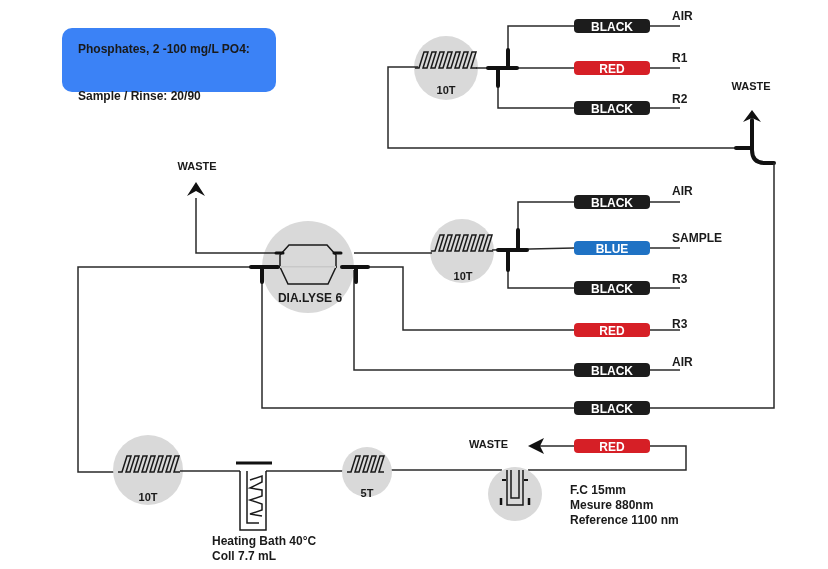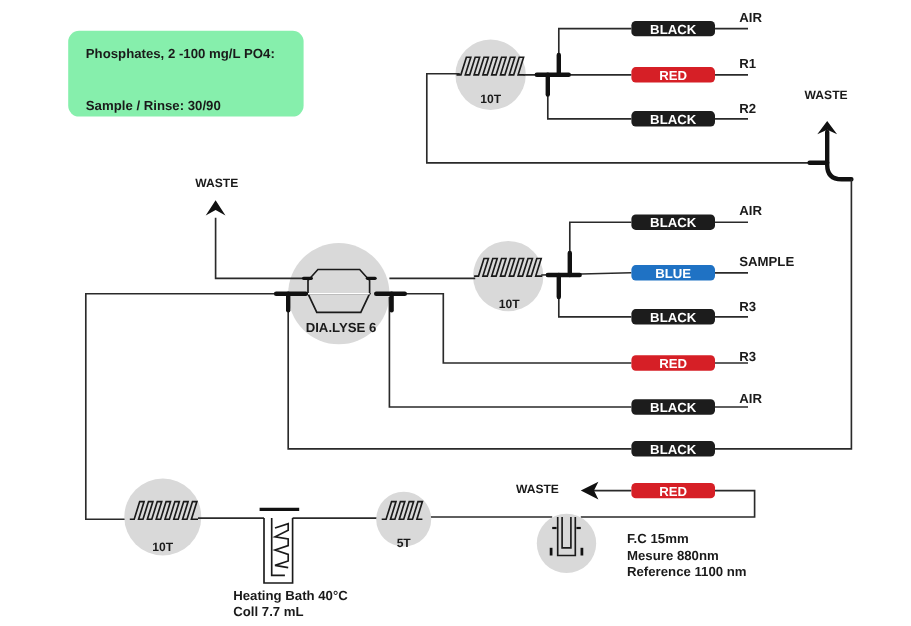--- a/index.html
+++ b/index.html
@@ -1,28 +1,28 @@
 <!DOCTYPE html>
 <html><head>
 <meta charset="utf-8">
 <style>
   html, body { margin:0; padding:0; background:#ffffff; }
   body { width:828px; height:569px; position:relative; overflow:hidden; font-family:"Liberation Sans", sans-serif; }
   #canvas { position:absolute; left:0; top:0; }
-  .info-box { position:absolute; left:62px; top:28px; width:214px; height:78px; background:#86efac; border-radius:10px; }
+  .info-box { position:absolute; left:62px; top:28px; width:214px; height:64px; background:#3b82f6; border-radius:10px; }
   .info-box .t { position:absolute; left:16px; font-size:12px; font-weight:bold; color:#1a1a1a; white-space:nowrap; }
   .lbl { font-family:"Liberation Sans", sans-serif; font-weight:bold; fill:#1a1a1a; }
   .tube-text { font-family:"Liberation Sans", sans-serif; font-weight:bold; fill:#ffffff; font-size:12px; }
 </style>
 </head>
 <body>
 
 <div class="info-box">
   <div class="t" style="top:14px">Phosphates, 2 -100 mg/L PO4:</div>
-  <div class="t" style="top:61px">Sample / Rinse: 30/90</div>
+  <div class="t" style="top:61px">Sample / Rinse: 20/90</div>
 </div>
 
 <svg id="canvas" width="828" height="569" viewBox="0 0 828 569" xmlns="http://www.w3.org/2000/svg">
   <defs>
     <g id="coil10">
       <path d="M-30,0 l4,0 l6,-16 l5,0 l-6,16 l5,0 l6,-16 l5,0 l-6,16 l5,0 l6,-16 l5,0 l-6,16 l5,0 l6,-16 l5,0 l-6,16 l5,0 l6,-16 l5,0 l-6,16 l5,0 l6,-16 l5,0 l-6,16 l5,0 l6,-16 l5,0 l-6,16 l4,0" fill="none" stroke="#1a1a1a" stroke-width="1.6" transform="translate(0,8)"></path>
     </g>
   </defs>
 
   <g>

